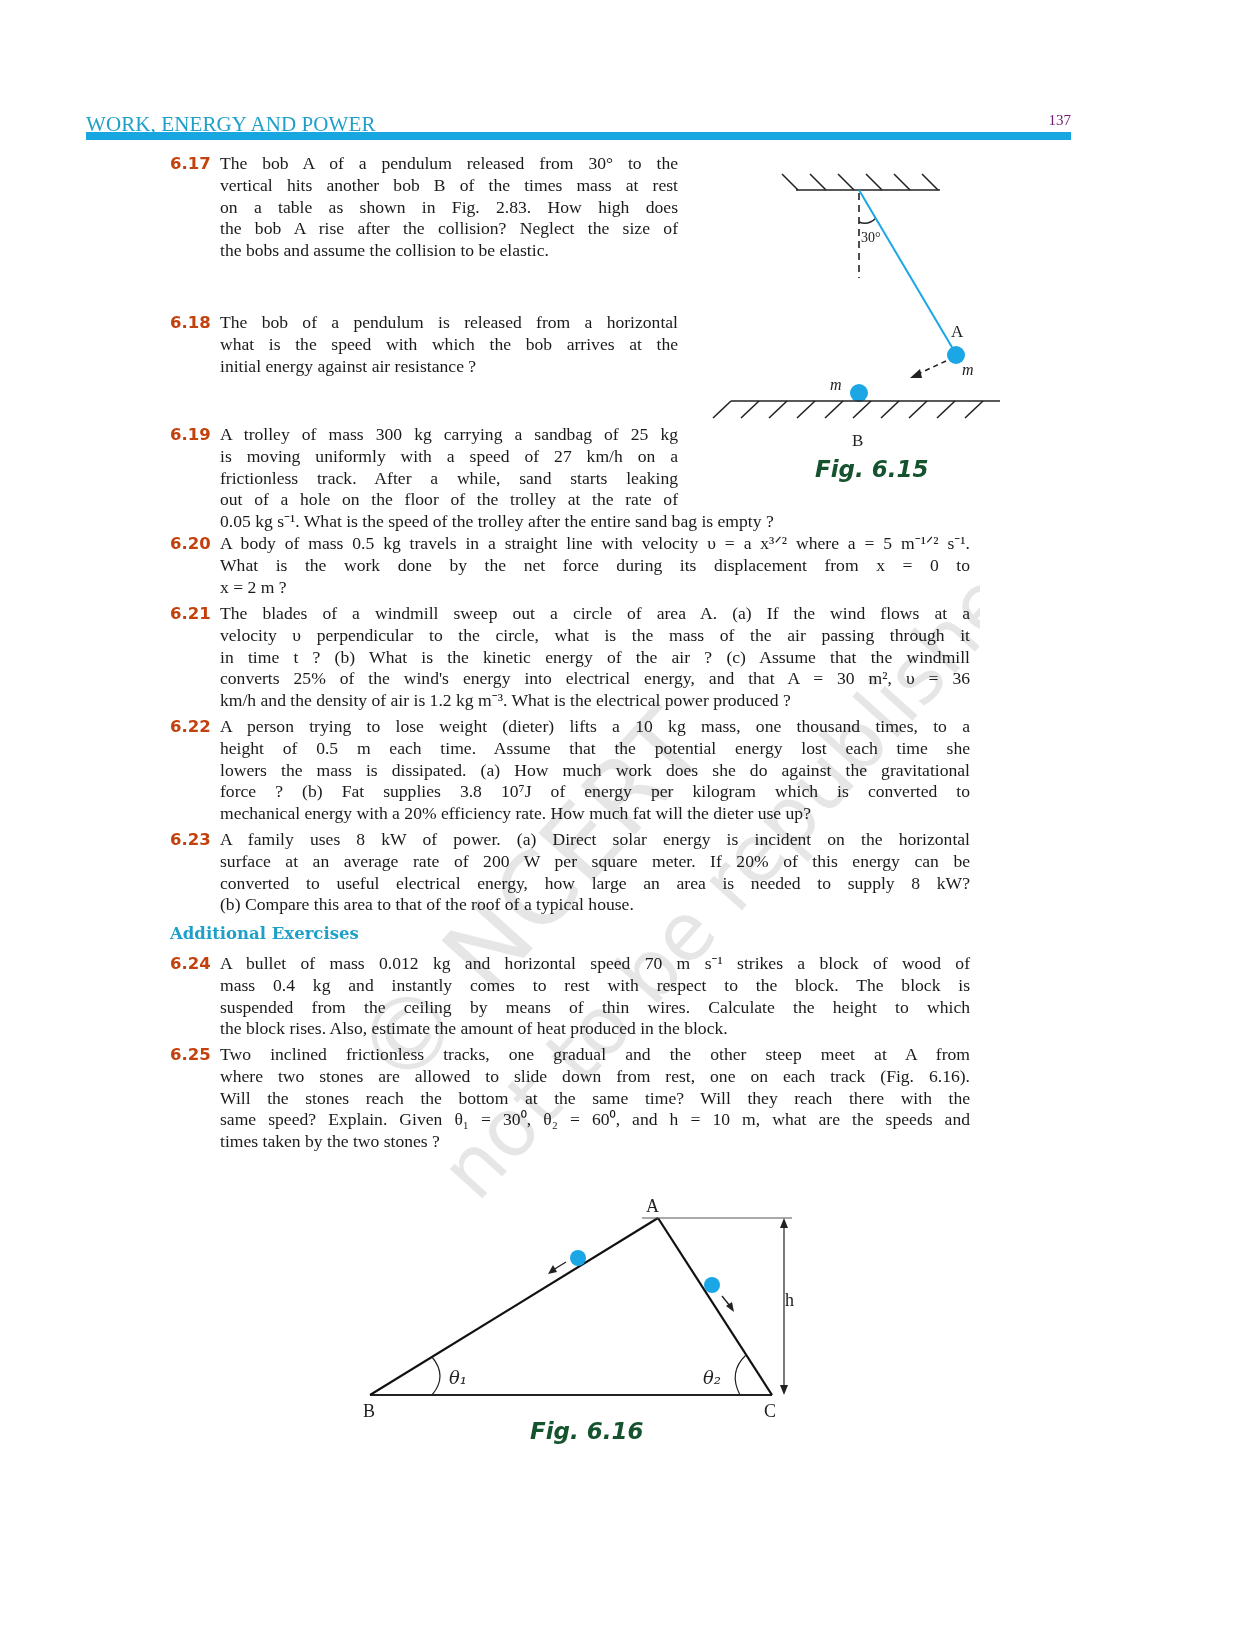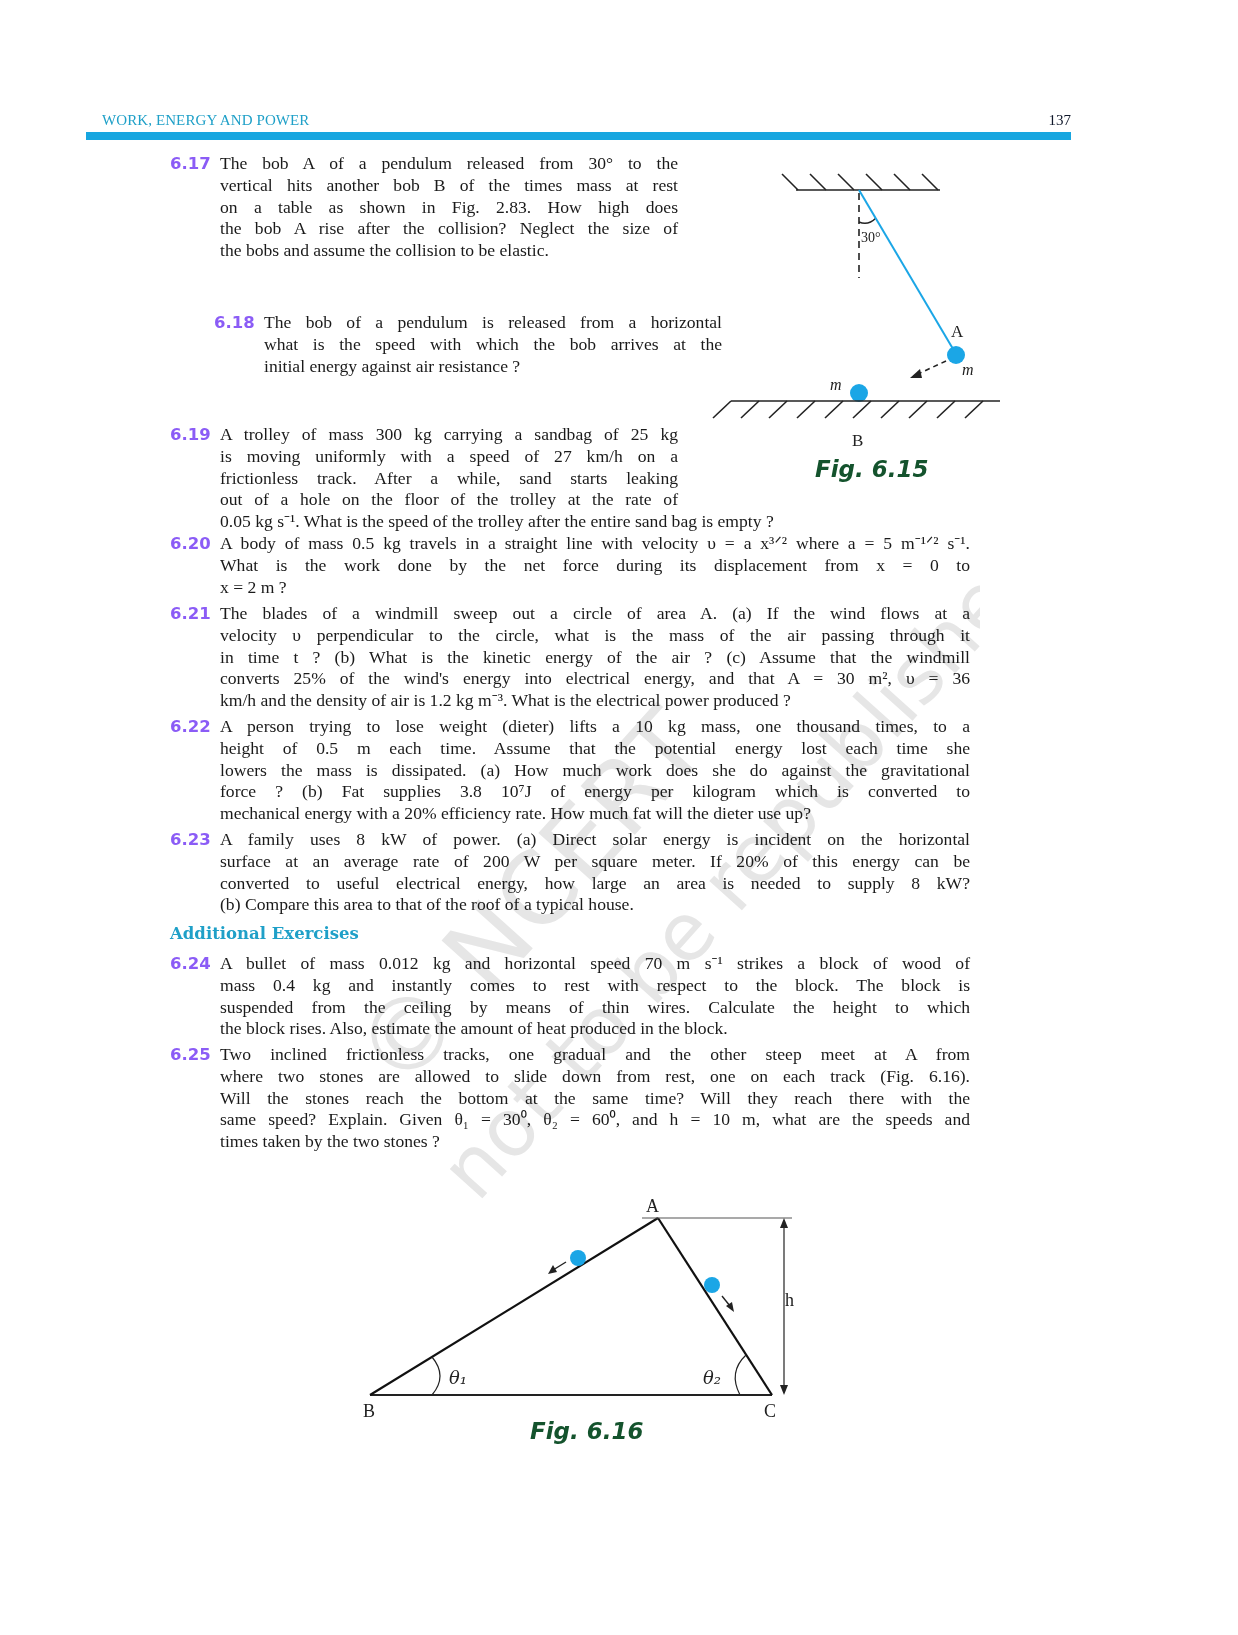--- a/index.html
+++ b/index.html
@@ -5,36 +5,36 @@
     html, body { margin: 0; padding: 0; background: #ffffff; }
     body {
       width: 1238px; height: 1635px; position: relative; overflow: hidden;
       font-family: "DejaVu Serif", "Liberation Serif", serif;
       color: #1a1a1a;
     }
     .header {
       position: absolute; left: 86px; top: 108px; width: 985px; height: 30px;
     }
     .header .title {
-      position: absolute; left: 16px; top: 4px; font-size: 15px; color: #1fa0c8;
+      position: absolute; left: 0; top: 4px; font-size: 21px; color: #1fa0c8;
       font-family: "Liberation Serif", serif; letter-spacing: 0.1px; text-align: center;
     }
     .header .pagenum {
-      position: absolute; right: 0; top: 4px; font-size: 15px; color: #0f172a;
+      position: absolute; right: 0; top: 4px; font-size: 15px; color: #701a75;
       font-family: "Liberation Serif", serif;
     }
     .header .rule {
       position: absolute; left: 0; top: 24px; width: 985px; height: 8px; background: #17a6e0;
     }
     .ex {
       position: absolute; left: 170px; font-size: 17.6px; line-height: 21.8px;
       font-family: "Liberation Serif", serif;
     }
     .ex .num {
-      position: absolute; left: 0; top: 0; color: #8b5cf6; font-weight: bold;
+      position: absolute; left: 0; top: 0; color: #c2410c; font-weight: bold;
       font-family: "DejaVu Sans", sans-serif; font-size: 16.5px;
     }
     .ex .body { margin-left: 50px; text-align: justify; }
     .ex .body .ln { display: block; white-space: nowrap; text-align-last: justify; }
     .ex .body .ln.last { text-align-last: left; }
     .narrow { width: 508px; }
     .wide { width: 800px; }
     .sect {
       position: absolute; left: 170px; top: 924px; color: #1fa0c8; font-weight: bold;
       font-family: "DejaVu Serif", serif; font-size: 16.5px;
@@ -69,21 +69,21 @@
   <span class="num">6.17</span>
   <div class="body">
     <span class="ln">The bob A of a pendulum released from 30° to the</span>
     <span class="ln">vertical hits another bob B of the times mass at rest</span>
     <span class="ln">on a table as shown in Fig. 2.83.  How high does</span>
     <span class="ln">the bob A rise after the collision? Neglect the size of</span>
     <span class="ln last">the bobs and assume the collision to be elastic.</span>
   </div>
 </div>
 
-<div class="ex narrow" style="top:312px;margin-left:44px;">
+<div class="ex narrow" style="top:312px;">
   <span class="num">6.18</span>
   <div class="body">
     <span class="ln">The bob of a pendulum is released from a horizontal</span>
     <span class="ln">what is the speed with which the bob arrives at the</span>
     <span class="ln last">initial energy against air resistance ?</span>
   </div>
 </div>
 
 <div class="ex narrow" style="top:424px;">
   <span class="num">6.19</span>

